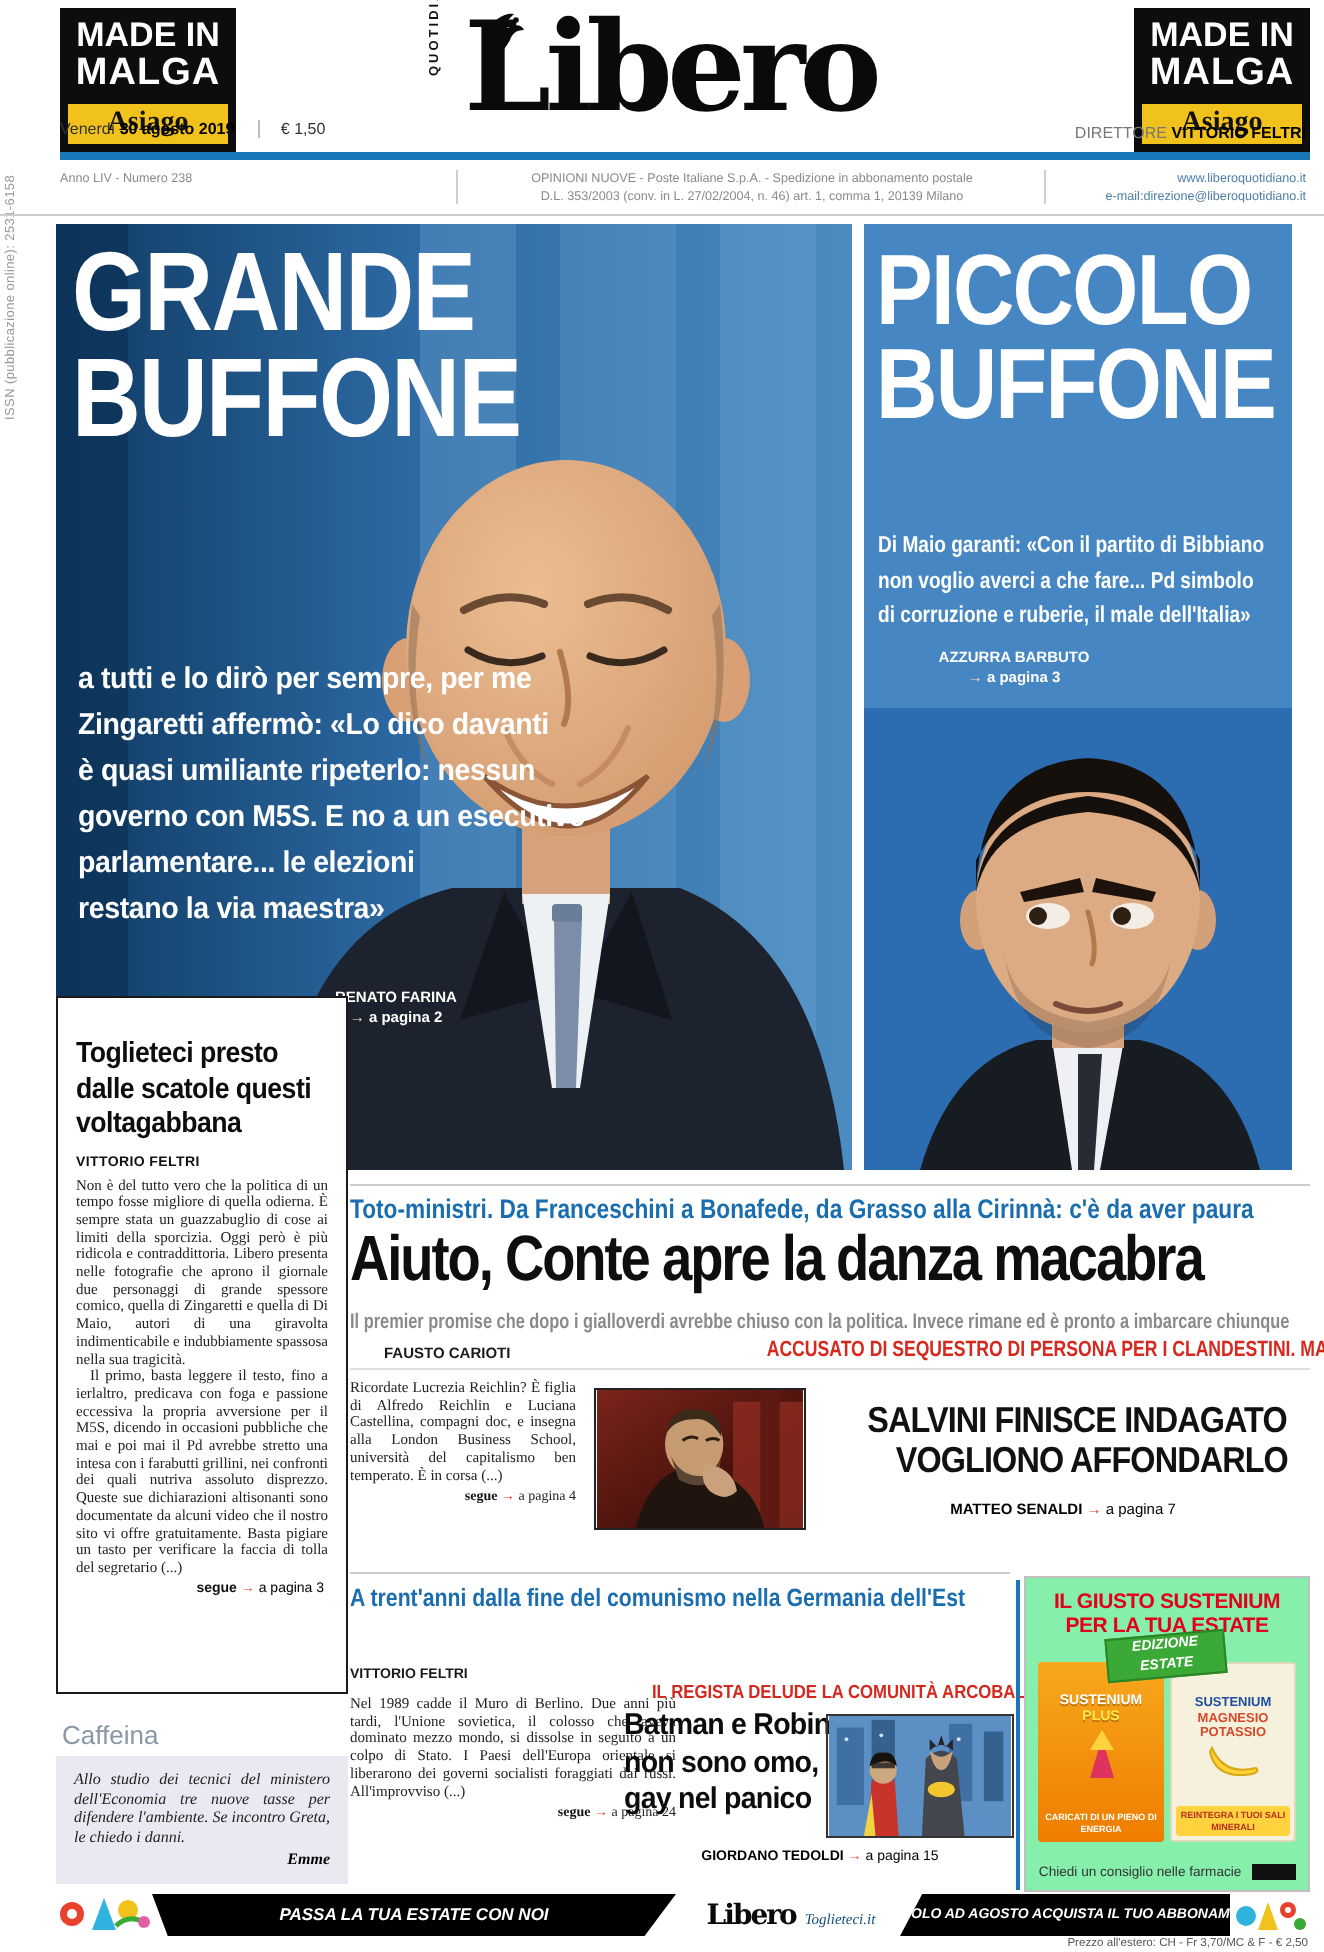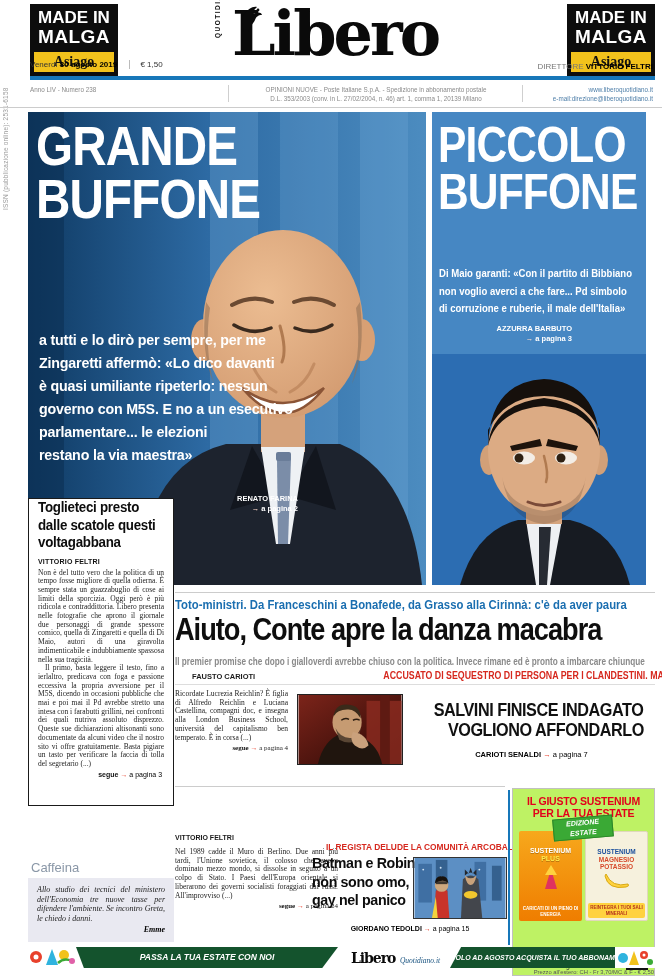--- a/index.html
+++ b/index.html
@@ -30,27 +30,27 @@
 
   
   .panelL { position:absolute; left:28px; top:112px; width:398px; height:473px; overflow:hidden; }
   .panelR { position:absolute; left:432px; top:112px; width:214px; height:473px; background:#4687c3; overflow:hidden; }
   .bigHead { position:absolute; color:#fff; font-weight:bold; line-height:.94; letter-spacing:-1px; }
   .bigHead .cx { transform:scaleX(.85); }
   .quoteL { position:absolute; left:11px; top:216px; color:#fff; font-weight:bold; font-size:15px; line-height:23px; letter-spacing:-.2px; }
   .quoteL .cx { transform:scaleX(.95); }
   .quoteR { position:absolute; left:7px; top:153px; color:#fff; font-weight:bold; font-size:11.5px; line-height:17.5px; }
   .quoteR .cx { transform:scaleX(.83); }
-  .pbyline { color:#fff; text-align:right; font-size:7.5px; font-weight:bold; line-height:10px; }
+  .pbyline { color:#fff; text-align:center; font-size:7.5px; font-weight:bold; line-height:10px; }
   .refline { font-size:7.5px; font-weight:bold; }
   .arr { color:#e8412c; font-weight:bold; }
   .onblue .arr { color:#ffd9c9; }
 
   
-  .feltriBox { position:absolute; left:28px; top:498px; width:146px; height:308px; background:#fff; border:1px solid #1a1a1a; padding:0 9px; overflow:hidden; z-index:5; }
+  .feltriBox { position:absolute; left:28px; top:498px; width:146px; height:349px; background:#fff; border:1px solid #1a1a1a; padding:20px 9px; overflow:hidden; z-index:5; }
   .feltriBox .t { font-size:14.5px; font-weight:bold; line-height:17.5px; letter-spacing:-.3px; color:#0d0d0d; width:140px; transform:scaleX(.92); transform-origin:0 0; }
   .colByline { font-size:7px; font-weight:bold; color:#111; letter-spacing:.2px; margin:6px 0 4px; }
   .bodytxt { font-family:"Liberation Serif", serif; font-size:7.5px; line-height:8.7px; color:#222; text-align:justify; }
   .bodytxt p + p { text-indent:7px; }
   .segline { text-align:right; font-size:7px; margin-top:2px; }
   .segline b { font-weight:bold; color:#111; }
 
   
   .cafTitle { position:absolute; left:31px; top:860px; font-size:13px; color:#8a97a7; }
   .cafBox { position:absolute; left:28px; top:878px; width:146px; height:64px; background:#e9e9f1; padding:7px 9px; }
@@ -70,35 +70,35 @@
 
   
   .berlHead { position:absolute; left:175px; top:806px; font-family:"Liberation Serif", serif; font-weight:bold; font-size:18px; color:#0d0d0d; }
   .berlHead .cx { transform:scaleX(.8); }
   .batHead { position:absolute; left:312px; top:854px; font-size:15px; font-weight:bold; line-height:18.5px; letter-spacing:-.4px; color:#0d0d0d; }
   .batHead .cx { transform:scaleX(.95); }
   .batRef { position:absolute; left:312px; top:925px; width:196px; text-align:center; font-size:7px; }
   .batRef b { font-weight:bold; }
 
   
-  .sustAd { position:absolute; left:512px; top:788px; width:143px; height:188px; background:#bef264; border:1px solid #c0c0c0; }
+  .sustAd { position:absolute; left:512px; top:788px; width:143px; height:158px; background:#86efac; border:1px solid #c0c0c0; }
   .sustTitle { text-align:center; color:#e3001b; font-weight:bold; font-size:10.5px; line-height:12px; padding-top:6px; letter-spacing:-.2px; }
   .sustInner { position:absolute; left:6px; top:34px; width:129px; height:98px; }
   .sustP1 { position:absolute; left:0; top:8px; width:63px; height:90px; background:linear-gradient(180deg,#f7a81c,#ef7d00); border-radius:2px; }
   .sustP2 { position:absolute; left:66px; top:8px; width:63px; height:90px; background:#f6f1dd; border-radius:2px; border:1px solid #e0d8bc; }
   .sustRibbon { position:absolute; left:34px; top:-6px; width:60px; height:22px; background:#3aa935; color:#fff; font-weight:bold; font-style:italic; font-size:7px; line-height:10px; text-align:center; transform:rotate(-5deg); z-index:3; border:1px solid #2c8428; }
   .pname1 { color:#fff; font-weight:bold; font-size:7px; text-align:center; padding-top:16px; line-height:8px; text-shadow:0 1px 0 rgba(0,0,0,.25); }
   .pname2 { color:#1b4f9c; font-weight:bold; font-size:6.5px; text-align:center; padding-top:16px; line-height:7.5px; }
   .pcap { position:absolute; left:2px; right:2px; bottom:4px; font-size:4.5px; font-weight:bold; text-align:center; line-height:5.5px; }
   .sustFoot { position:absolute; left:0; right:0; bottom:5px; text-align:center; font-size:6.8px; color:#333; }
   .sustFoot .logo { display:inline-block; width:22px; height:8px; background:#111; vertical-align:middle; margin-left:3px; }
 
   
   .banner { position:absolute; left:28px; top:947px; width:627px; height:21px; background:#fff; overflow:hidden; }
-  .cyan { position:absolute; top:0; height:21px; background:#14532d; color:#fff; font-weight:bold; font-style:italic; font-size:8.5px; line-height:21px; text-align:center; }
+  .cyan { position:absolute; top:0; height:21px; background:#000000; color:#fff; font-weight:bold; font-style:italic; font-size:8.5px; line-height:21px; text-align:center; }
   .cyanL { left:48px; width:262px; clip-path:polygon(0 0,100% 0,94% 100%,3% 100%); }
   .cyanR { left:422px; width:185px; clip-path:polygon(6% 0,100% 0,97% 100%,0 100%); font-size:7px; }
   .bannerBrand { position:absolute; left:315px; top:0; width:105px; text-align:center; line-height:21px; }
   .bannerBrand .b1 { font-family:"DejaVu Serif", serif; font-weight:bold; font-size:14px; letter-spacing:-1px; color:#0a0a0a; }
   .bannerBrand .b2 { font-family:"Liberation Serif", serif; font-style:italic; font-size:7.5px; color:#15507e; }
   .priceAbroad { position:absolute; right:8px; top:969px; font-size:5.8px; color:#555; }
 </style>
 </head>
 <body>
 
@@ -318,26 +318,29 @@
     <path d="M38 34 Q44 46 56 44 Q62 42 64 34 L62 46 Q52 52 42 46 Z" fill="#5a4634"></path>
     <path d="M56 38 Q70 40 72 52 Q66 58 58 52 Q52 46 56 38 Z" fill="#caa17c"></path>
     <path d="M44 26 q4 -3 8 -1 M56 26 q4 -2 7 0" stroke="#2c1d10" stroke-width="1.5" fill="none"></path>
   </svg>
 
   <div class="salvHead">
     <div><span class="cx" style="transform:scaleX(.9); transform-origin:50% 50%;">SALVINI FINISCE INDAGATO</span></div>
     <div><span class="cx" style="transform:scaleX(.9); transform-origin:50% 50%;">VOGLIONO AFFONDARLO</span></div>
   </div>
   <div class="salvRef">
-    <b>CARIOTI SENALDI</b>
+    <b>MATTEO SENALDI</b>
     <span class="arr">→</span>
     <span>a pagina 7</span>
   </div>
 
   <div class="grayrule" style="left:175px; top:786px; width:330px; height:1px;"></div>
+  <div class="abs kicker" style="left:175px; top:792px; font-size:12.5px;">
+    <span class="cx" style="transform:scaleX(.85);">A trent'anni dalla fine del comunismo nella Germania dell'Est</span>
+  </div>
   <div class="abs" style="left:175px; top:834px; font-size:7px; font-weight:bold; color:#1a1a1a;">VITTORIO FELTRI</div>
   <div class="abs bodytxt" style="left:175px; top:848px; width:163px;">
     <p>Nel 1989 cadde il Muro di Berlino. Due anni più tardi, l'Unione sovietica, il colosso che aveva dominato mezzo mondo, si dissolse in seguito a un colpo di Stato. I Paesi dell'Europa orientale si liberarono dei governi socialisti foraggiati dai russi. All'improvviso (...)</p>
     <div class="segline">
       <b>segue</b>
       <span class="arr">→</span>
       <span>a pagina 24</span>
     </div>
   </div>
 
@@ -420,21 +423,21 @@
       <circle cx="8" cy="10" r="6" fill="#e8412c"></circle>
         <circle cx="8" cy="10" r="2.5" fill="#fff"></circle>
       <path d="M18 18 L24 2 L30 18 Z" fill="#2fb3de"></path>
       <circle cx="36" cy="8" r="5" fill="#f2c21c"></circle>
       <path d="M30 16 q6 -6 14 -2" stroke="#3aa935" stroke-width="2.5" fill="none"></path>
       <circle cx="44" cy="14" r="3" fill="#e060a8"></circle>
     </svg>
     <div class="cyan cyanL">PASSA LA TUA ESTATE CON NOI</div>
     <div class="bannerBrand">
       <span class="b1">Libero</span>
-      <span class="b2">Quotidiano.it</span>
+      <span class="b2">Toglieteci.it</span>
     </div>
     <div class="cyan cyanR">SOLO AD AGOSTO ACQUISTA IL TUO ABBONAMENTO SCONTATO</div>
     <svg width="40" height="21" viewBox="0 0 40 21" style="position:absolute;right:0;top:0;">
       <rect width="40" height="21" fill="#fff"></rect>
       <circle cx="8" cy="11" r="5" fill="#2fb3de"></circle>
       <path d="M14 18 L19 4 L24 18 Z" fill="#f2c21c"></path>
       <circle cx="29" cy="8" r="4" fill="#e8412c"></circle>
         <circle cx="29" cy="8" r="1.5" fill="#fff"></circle>
       <circle cx="35" cy="15" r="3" fill="#3aa935"></circle>
     </svg>

